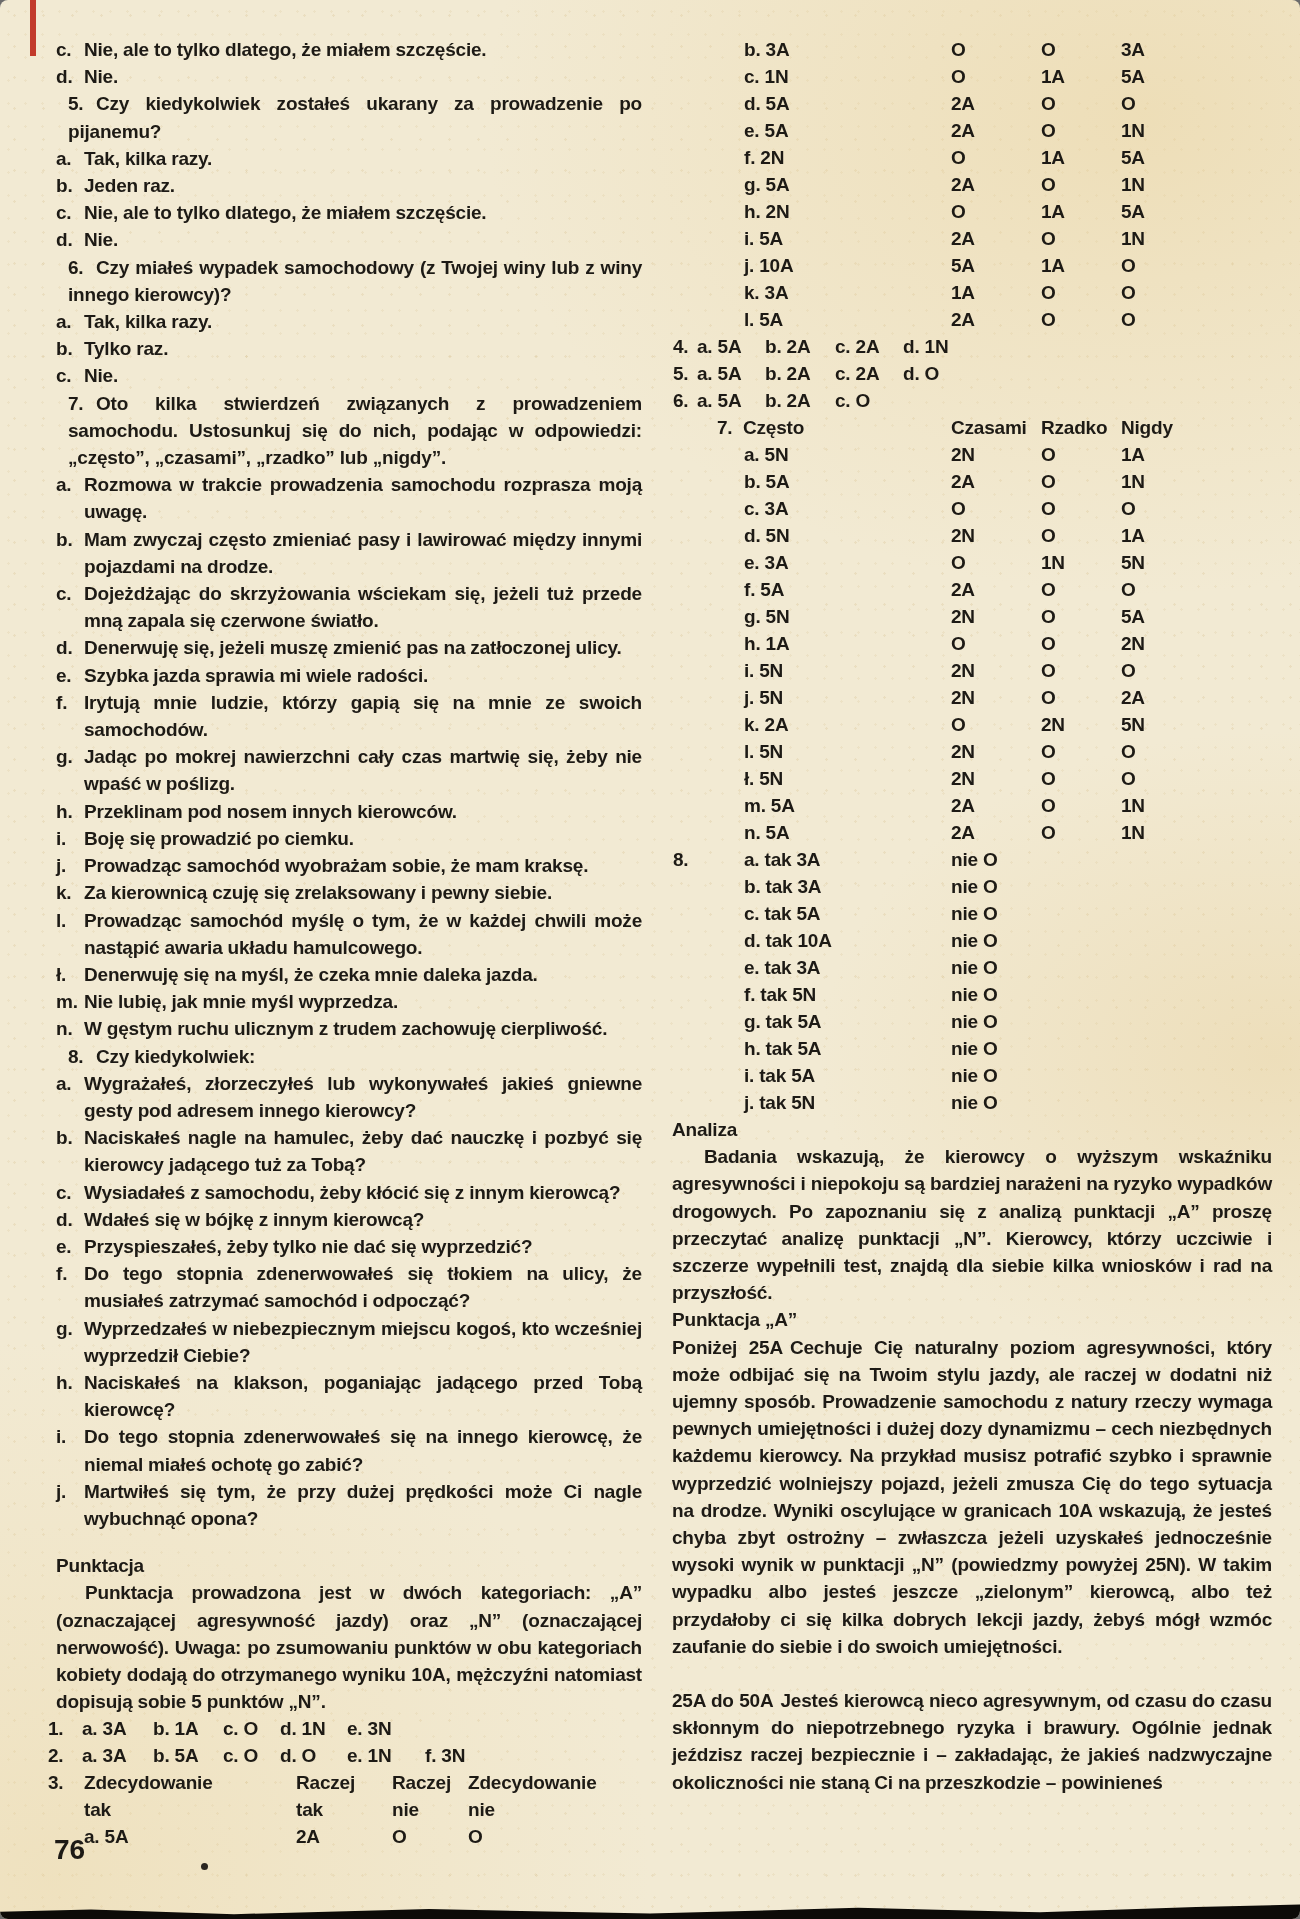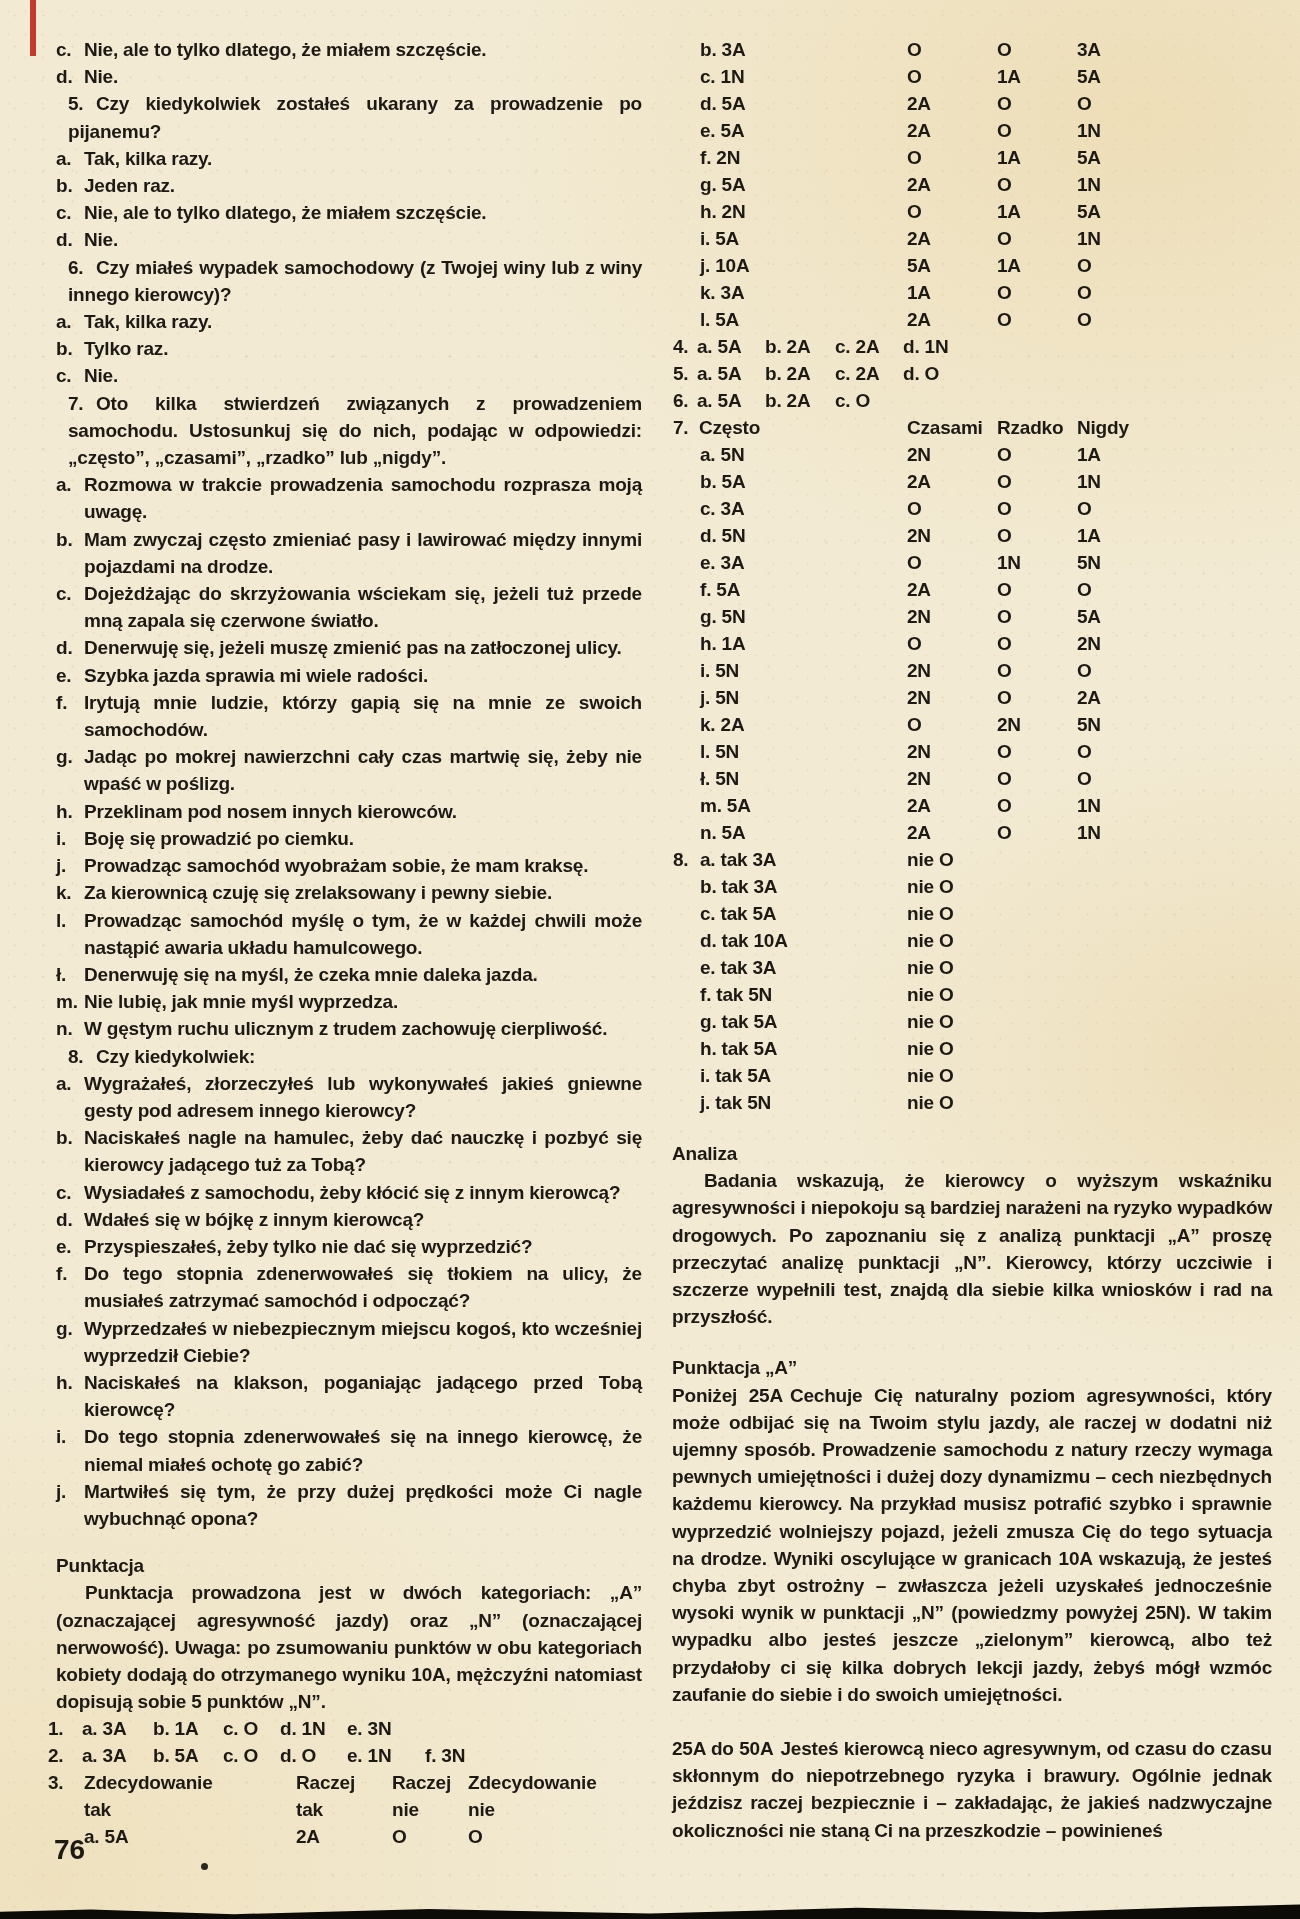--- a/index.html
+++ b/index.html
@@ -12,20 +12,21 @@
       radial-gradient(700px 500px at 98% 55%, rgba(228,200,140,.35), transparent 65%),
       radial-gradient(rgba(182,138,58,.13) 1px, transparent 1.4px),
       radial-gradient(rgba(182,138,58,.09) 1px, transparent 1.2px);
     background-size:auto,auto,auto,29px 31px,17px 23px;
     font-family:"Liberation Sans", sans-serif;
     font-weight:700;
     color:#1d1a15;
     font-size:19px;
     line-height:27.2px;
     letter-spacing:-0.2px;
+    border-radius:8px;
   }
   .col{position:absolute;top:36px;}
   .col-left{left:48px;width:594px;}
   .col-right{left:672px;width:600px;}
 
   p,h3{margin:0;padding:0;font-size:19px;}
   .item{margin-left:8px;padding-left:28px;text-indent:-28px;text-align:justify;}
   .item .lbl{display:inline-block;width:28px;text-indent:0;}
   .q{margin-left:20px;text-align:justify;}
   .q .lbl{display:inline-block;width:28px;}
@@ -35,35 +36,35 @@
   .srow{position:relative;height:27px;}
   .srow span{position:absolute;top:0;white-space:nowrap;}
   .s-num{left:0;}
   .s0{left:34px}.s1{left:105px}.s2{left:175px}.s3{left:232px}.s4{left:299px}.s5{left:377px}
 
   .t3row{position:relative;height:27px;}
   .t3row span{position:absolute;top:0;white-space:nowrap;}
   .t3num{left:0;}
   .t3c0{left:36px}.t3c1{left:248px}.t3c2{left:344px}.t3c3{left:420px}
 
-  .trow{position:relative;height:27px;}
+  .trow{position:relative;height:27px;margin-left:44px;}
   .trow span{position:absolute;top:0;white-space:nowrap;}
   .rnum{left:1px;}
   .rhead0{left:27px;}
   .rc0{left:28px}.rc1{left:235px}.rc2{left:325px}.rc3{left:405px}
 
   .nrow{position:relative;height:27px;}
   .nrow span{position:absolute;top:0;white-space:nowrap;}
   .n-num{left:1px;}
   .n0{left:25px}.n1{left:93px}.n2{left:163px}.n3{left:231px}
 
   .t8wrap{position:relative;}
   .t8num{position:absolute;left:1px;top:0;}
 
-  .rhead{margin-top:24px;}
+  .rhead{}
   .rpara{text-align:justify;}
   .rpara.indent{text-indent:32px;}
   .plabel{padding-right:7px;}
   .gap-para{margin-top:27px;}
 
   .red-mark{position:absolute;left:30px;top:0;width:6px;height:56px;background:#c23a2b;}
   .page-num{position:absolute;left:54px;top:1836px;font-size:28px;letter-spacing:0;}
   .pn-dot{position:absolute;left:201px;top:1863px;width:7px;height:7px;border-radius:50%;background:#2a2620;}
   .bottom-edge{
     position:absolute;left:0;bottom:0;width:100%;height:16px;background:#0d0b08;

